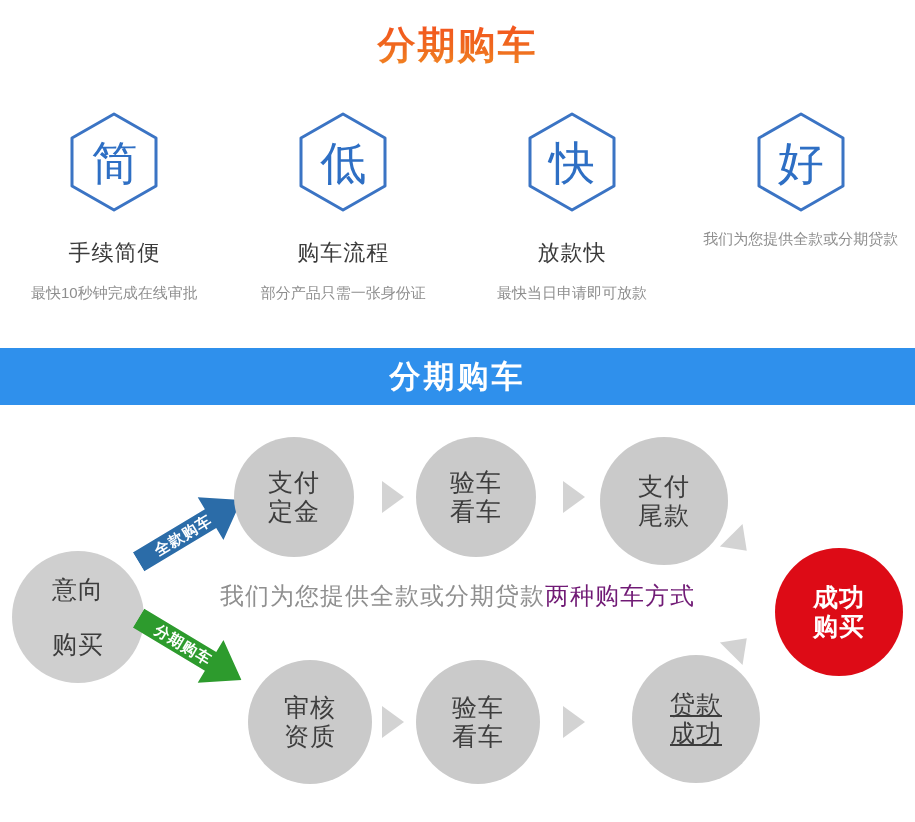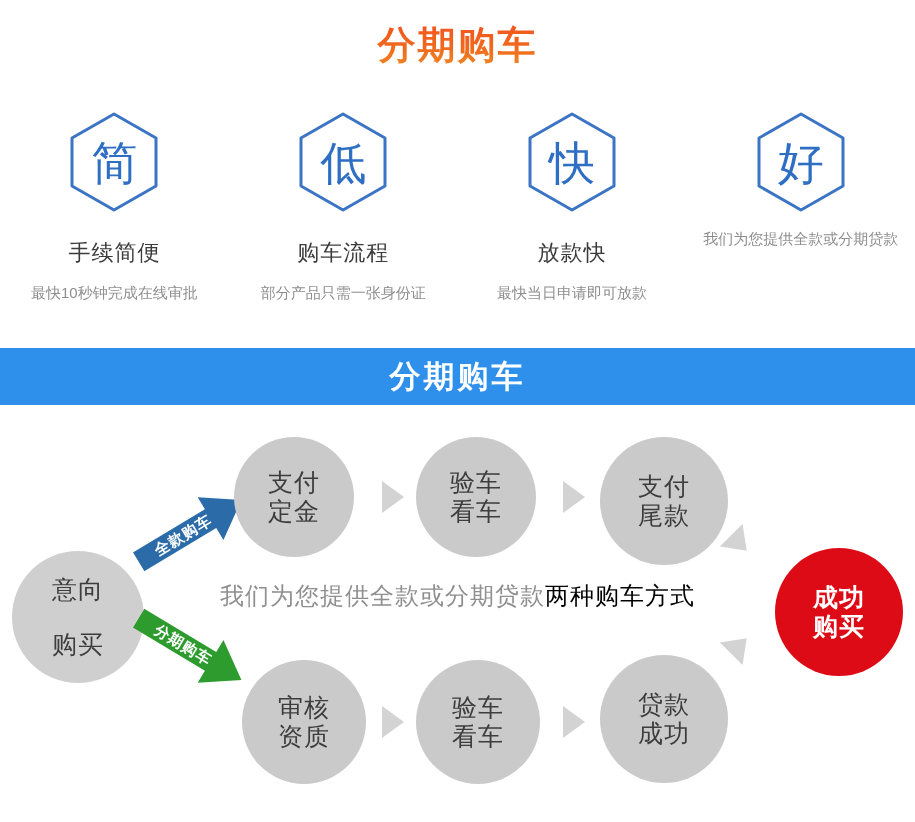--- a/index.html
+++ b/index.html
@@ -181,21 +181,21 @@
   .center-note {
     position: absolute;
     left: 0;
     top: 175px;
     width: 915px;
     text-align: center;
     font-size: 24px;
     color: #8f8f8f;
     letter-spacing: 1px;
   }
-  .center-note .hl { color: #000000; }
+  .center-note .hl { color: #701a75; }
 </style>
 </head>
 <body>
 
 <div class="page">
 
   <div class="promo-title">分期购车</div>
 
   <div class="features">
 
@@ -283,35 +283,35 @@
 
     <div class="tri" style="left:563px; top:76px;"></div>
 
     <div class="node" style="left:600px; top:32px; width:128px; height:128px;">
       <span>支付</span>
       <span>尾款</span>
     </div>
 
     <div class="tri-diag" style="left:728px; top:122px; transform: rotate(45deg);"></div>
 
-    <div class="node" style="left:242px; top:255px; width:124px; height:124px;">
+    <div class="node" style="left:248px; top:255px; width:124px; height:124px;">
       <span>审核</span>
       <span>资质</span>
     </div>
 
     <div class="tri" style="left:382px; top:301px;"></div>
 
     <div class="node" style="left:416px; top:255px; width:124px; height:124px;">
       <span>验车</span>
       <span>看车</span>
     </div>
 
     <div class="tri" style="left:563px; top:301px;"></div>
 
-    <div class="node" style="left:600px; top:250px; width:128px; height:128px;">
+    <div class="node" style="left:632px; top:250px; width:128px; height:128px;text-decoration:underline;">
       <span>贷款</span>
       <span>成功</span>
     </div>
 
     <div class="tri-diag" style="left:728px; top:225px; transform: rotate(-45deg);"></div>
 
     <div class="node success" style="left:775px; top:143px; width:128px; height:128px;">
       <span>成功</span>
       <span>购买</span>
     </div>

